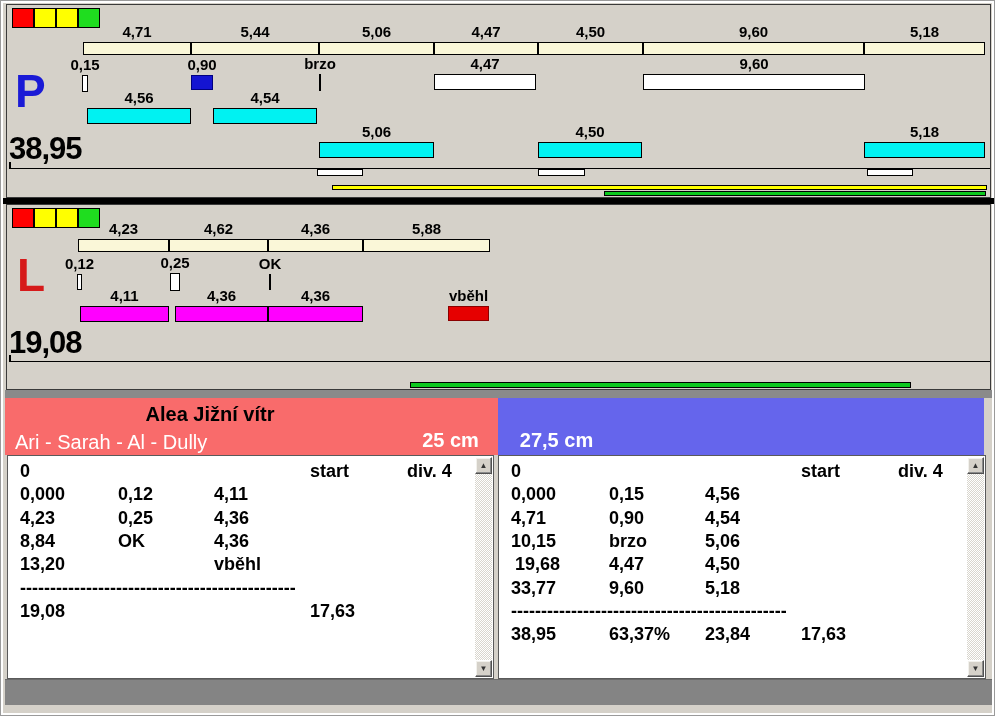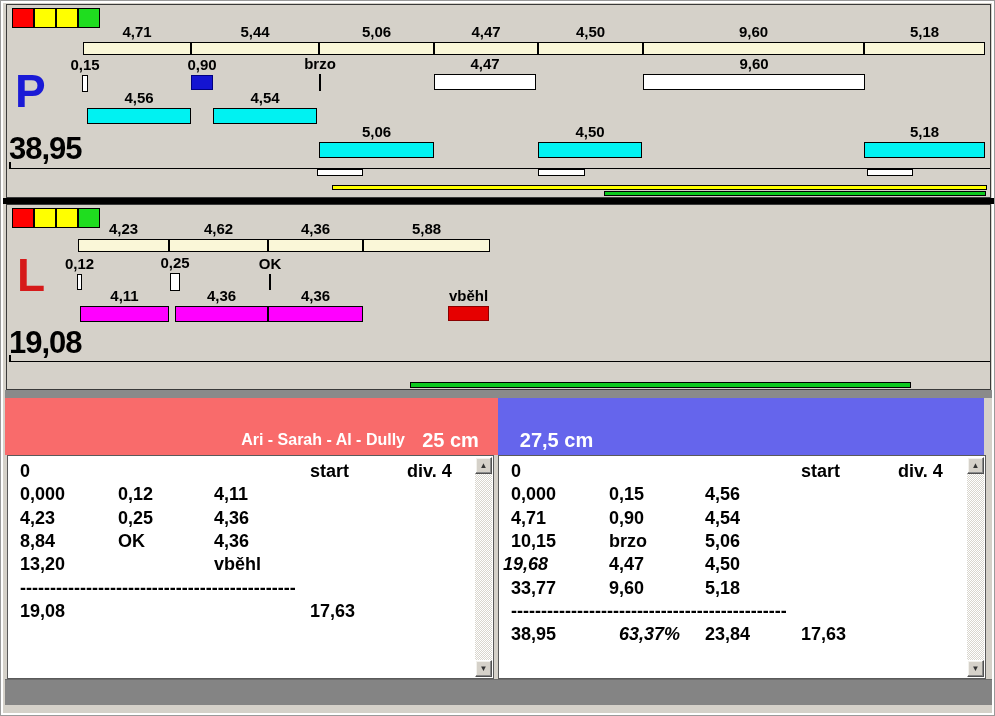--- a/index.html
+++ b/index.html
@@ -43,21 +43,21 @@
   .total-time{position:absolute;font-weight:bold;font-size:31px;letter-spacing:-1px;color:#000;}
   #total-p{left:8px;top:130px;}
   #total-l{left:8px;top:324px;}
 
   .team-header{position:absolute;top:397px;height:57px;}
   .team-header.left{left:4px;width:493px;background:#F96B6B;}
   .team-header.right{left:497px;width:486px;background:#6565EC;}
   .team-name{position:absolute;font-weight:bold;font-size:20px;text-align:center;}
   .team-header.left .team-name{left:10px;width:390px;top:5px;color:#000;}
   .team-header.right .team-name{left:105px;width:375px;top:5px;color:#000050;}
-  .team-members{position:absolute;font-weight:bold;font-size:16px;text-align:right;color:#fff;}
+  .team-members{position:absolute;font-weight:normal;font-size:20px;text-align:left;color:#fff;}
   .team-header.left .team-members{left:10px;width:390px;top:33px;}
   .team-header.right .team-members{left:105px;width:375px;top:34px;}
   .height-badge{position:absolute;font-weight:bold;font-size:20px;text-align:center;color:#fff;}
   .team-header.left .height-badge{left:398px;width:95px;top:31px;}
   .team-header.right .height-badge{left:6px;width:105px;top:31px;}
 
   .timestamp-box{position:absolute;left:398px;top:391px;width:204px;height:35px;
     background:#fff;border:1px solid #000;color:#000;font-size:20px;
     display:flex;align-items:center;justify-content:center;white-space:nowrap;z-index:5;}
 
@@ -175,20 +175,21 @@
   <div class="lane-letter" id="letter-p">P</div>
   <div class="lane-letter" id="letter-l">L</div>
 
   <div class="total-time" id="total-p">38,95</div>
   <div class="total-time" id="total-l">19,08</div>
 
   <div class="black-divider"></div>
   <div class="pre-footer-strip"></div>
 
   <div class="team-header left">
+    <div class="team-name">Alea Jižní vítr</div>
     <div class="team-members">Ari - Sarah - Al - Dully</div>
     <div class="height-badge">25 cm</div>
   </div>
 
   <div class="team-header right">
     <div class="height-badge">27,5 cm</div>
   </div>
 
 
   <div class="log-area left">
@@ -235,27 +236,27 @@
       <div class="log-cell" style="left: 399px; top: 5px;">div. 4</div>
       <div class="log-cell" style="left: 12px; top: 28.3px;">0,000</div>
       <div class="log-cell" style="left: 110px; top: 28.3px;">0,15</div>
       <div class="log-cell" style="left: 206px; top: 28.3px;">4,56</div>
       <div class="log-cell" style="left: 12px; top: 51.6px;">4,71</div>
       <div class="log-cell" style="left: 110px; top: 51.6px;">0,90</div>
       <div class="log-cell" style="left: 206px; top: 51.6px;">4,54</div>
       <div class="log-cell" style="left: 12px; top: 74.9px;">10,15</div>
       <div class="log-cell" style="left: 110px; top: 74.9px;">brzo</div>
       <div class="log-cell" style="left: 206px; top: 74.9px;">5,06</div>
-      <div class="log-cell" style="left: 4px; top: 98.2px; font-style: italic;">19,68</div>
+      <div class="log-cell" style="left: 16px; top: 98.2px;">19,68</div>
       <div class="log-cell" style="left: 110px; top: 98.2px;">4,47</div>
       <div class="log-cell" style="left: 206px; top: 98.2px;">4,50</div>
       <div class="log-cell" style="left: 12px; top: 121.5px;">33,77</div>
       <div class="log-cell" style="left: 110px; top: 121.5px;">9,60</div>
       <div class="log-cell" style="left: 206px; top: 121.5px;">5,18</div>
       <div class="log-cell log-dashes" style="left: 12px; top: 144.8px;">----------------------------------------------</div>
       <div class="log-cell" style="left: 12px; top: 168.1px;">38,95</div>
-      <div class="log-cell" style="left: 120px; top: 168.1px; font-style: italic;">63,37%</div>
+      <div class="log-cell" style="left: 110px; top: 168.1px;">63,37%</div>
       <div class="log-cell" style="left: 206px; top: 168.1px;">23,84</div>
       <div class="log-cell" style="left: 302px; top: 168.1px;">17,63</div>
     </div>
 
   <div class="footer-bar"></div>
 </div>
 
 </body></html>

